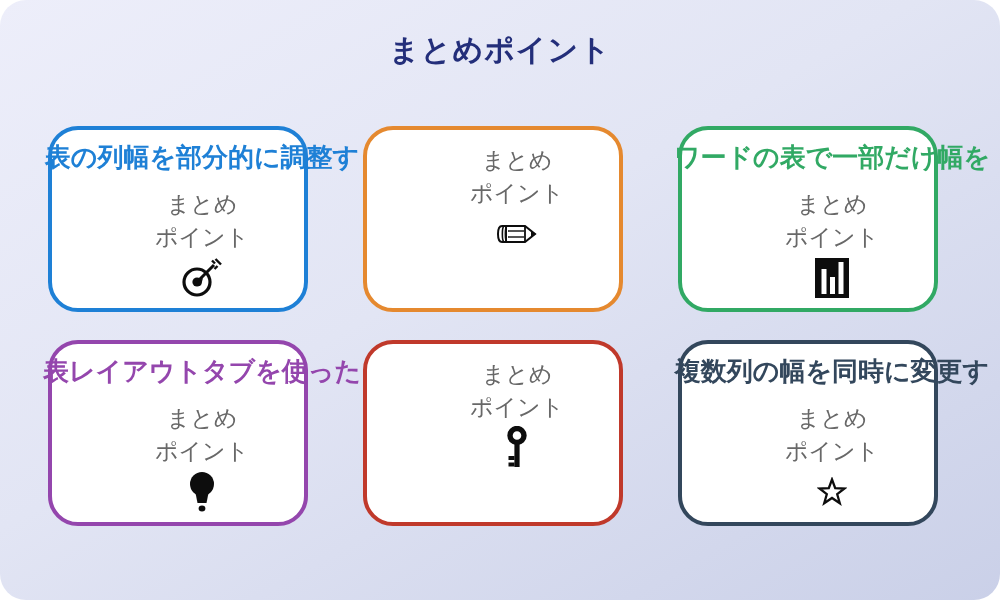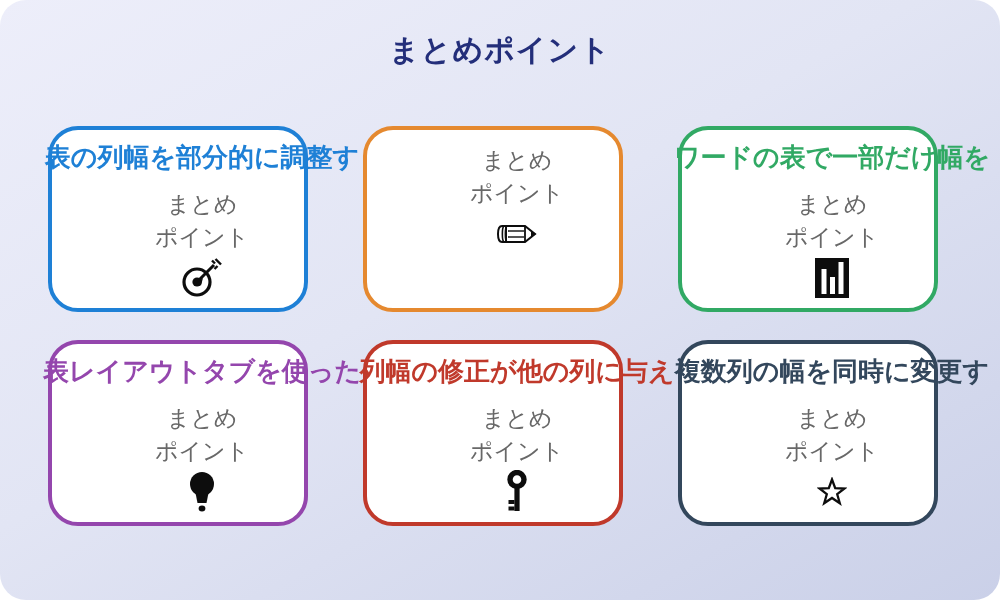--- a/index.html
+++ b/index.html
@@ -125,21 +125,20 @@
       <div class="card-icon">
         <svg class="icon-svg" width="30" height="42" viewBox="0 0 30 42">
           <circle cx="15" cy="13" r="12" fill="#0d0d0d"></circle>
           <path d="M8.5 22 H21.5 L19.5 32 H10.5 Z" fill="#0d0d0d"></path>
           <ellipse cx="15" cy="37.5" rx="3.4" ry="3" fill="#0d0d0d"></ellipse>
         </svg>
       </div>
     </div>
 
     <div class="card" style="border-color: rgb(192, 57, 43);">
-      <div class="card-title" style="color: rgb(192, 57, 43);">列幅の修正が他の列に与え</div>
       <div class="card-body">
         <div>まとめ</div>
         <div>ポイント</div>
       </div>
       <div class="card-icon">
         <svg class="icon-svg" width="24" height="44" viewBox="0 0 24 44">
           <circle cx="12" cy="9.5" r="7" fill="none" stroke="#0d0d0d" stroke-width="5.4"></circle>
           <rect x="9.4" y="15" width="5.2" height="26" fill="#0d0d0d"></rect>
           <rect x="3.5" y="30" width="6" height="4" fill="#0d0d0d"></rect>
           <rect x="3.5" y="36.5" width="6" height="4" fill="#0d0d0d"></rect>

